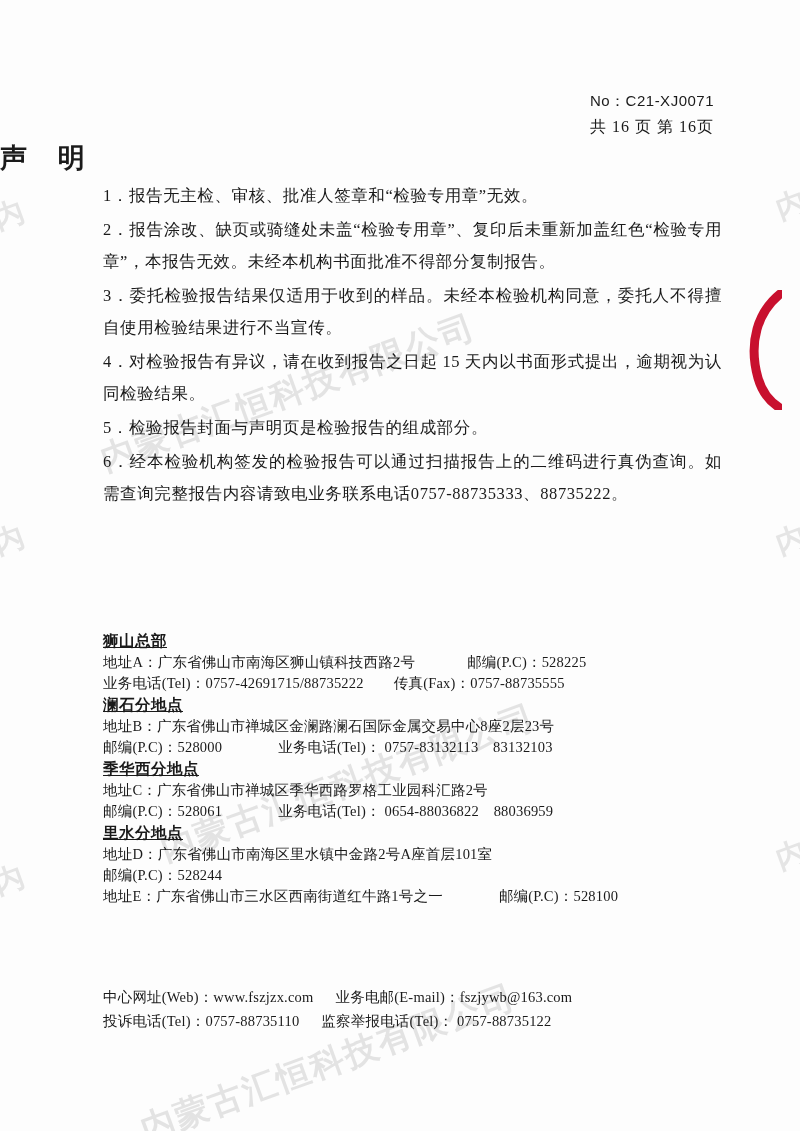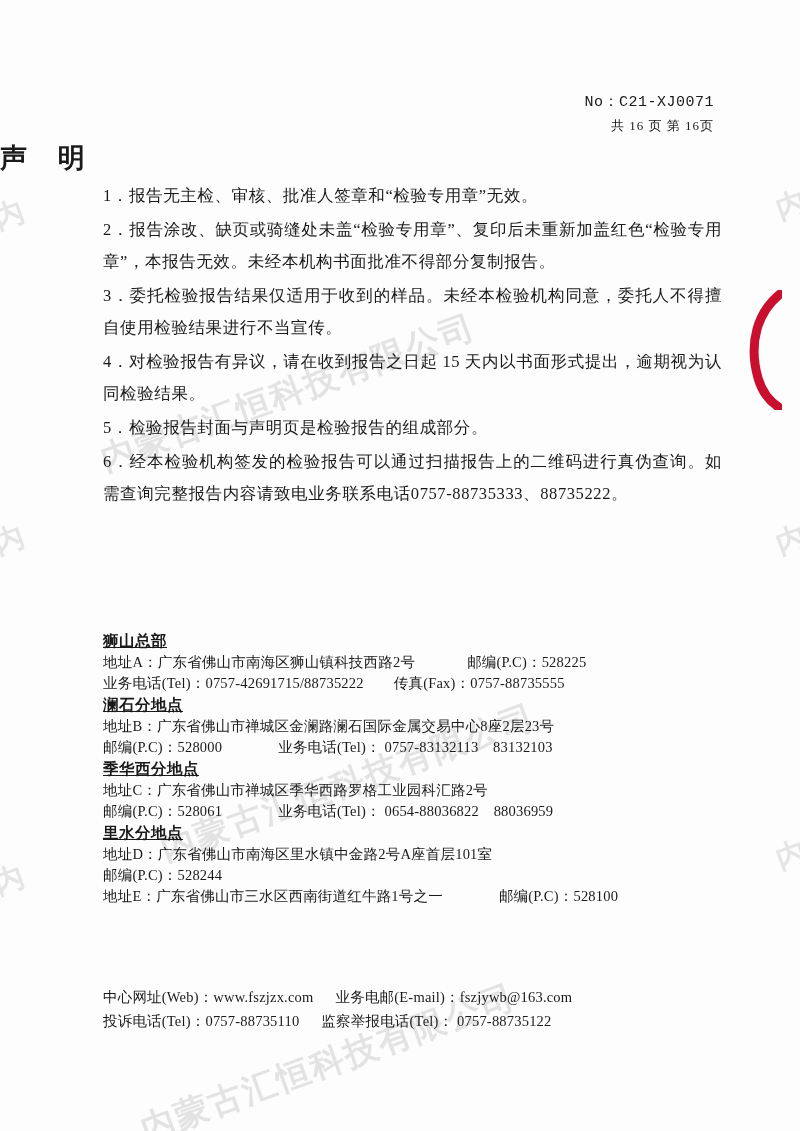--- a/index.html
+++ b/index.html
@@ -64,28 +64,28 @@
     height: 120px;
     pointer-events: none;
   }
 
   
   .doc-no {
     position: absolute;
     right: 86px;
     top: 92px;
     font-size: 15px;
-    font-family: Liberation Mono, monospace;
+    font-family: Liberation Sans, sans-serif;
     letter-spacing: 0.5px;
   }
   .page-count {
     position: absolute;
     right: 86px;
     top: 117px;
-    font-size: 13px;
+    font-size: 16px;
     letter-spacing: 1px;
   }
 
   .title {
     position: absolute;
     left: 0;
     right: 0;
     top: 140px;
     text-align: left;
     font-size: 27px;

